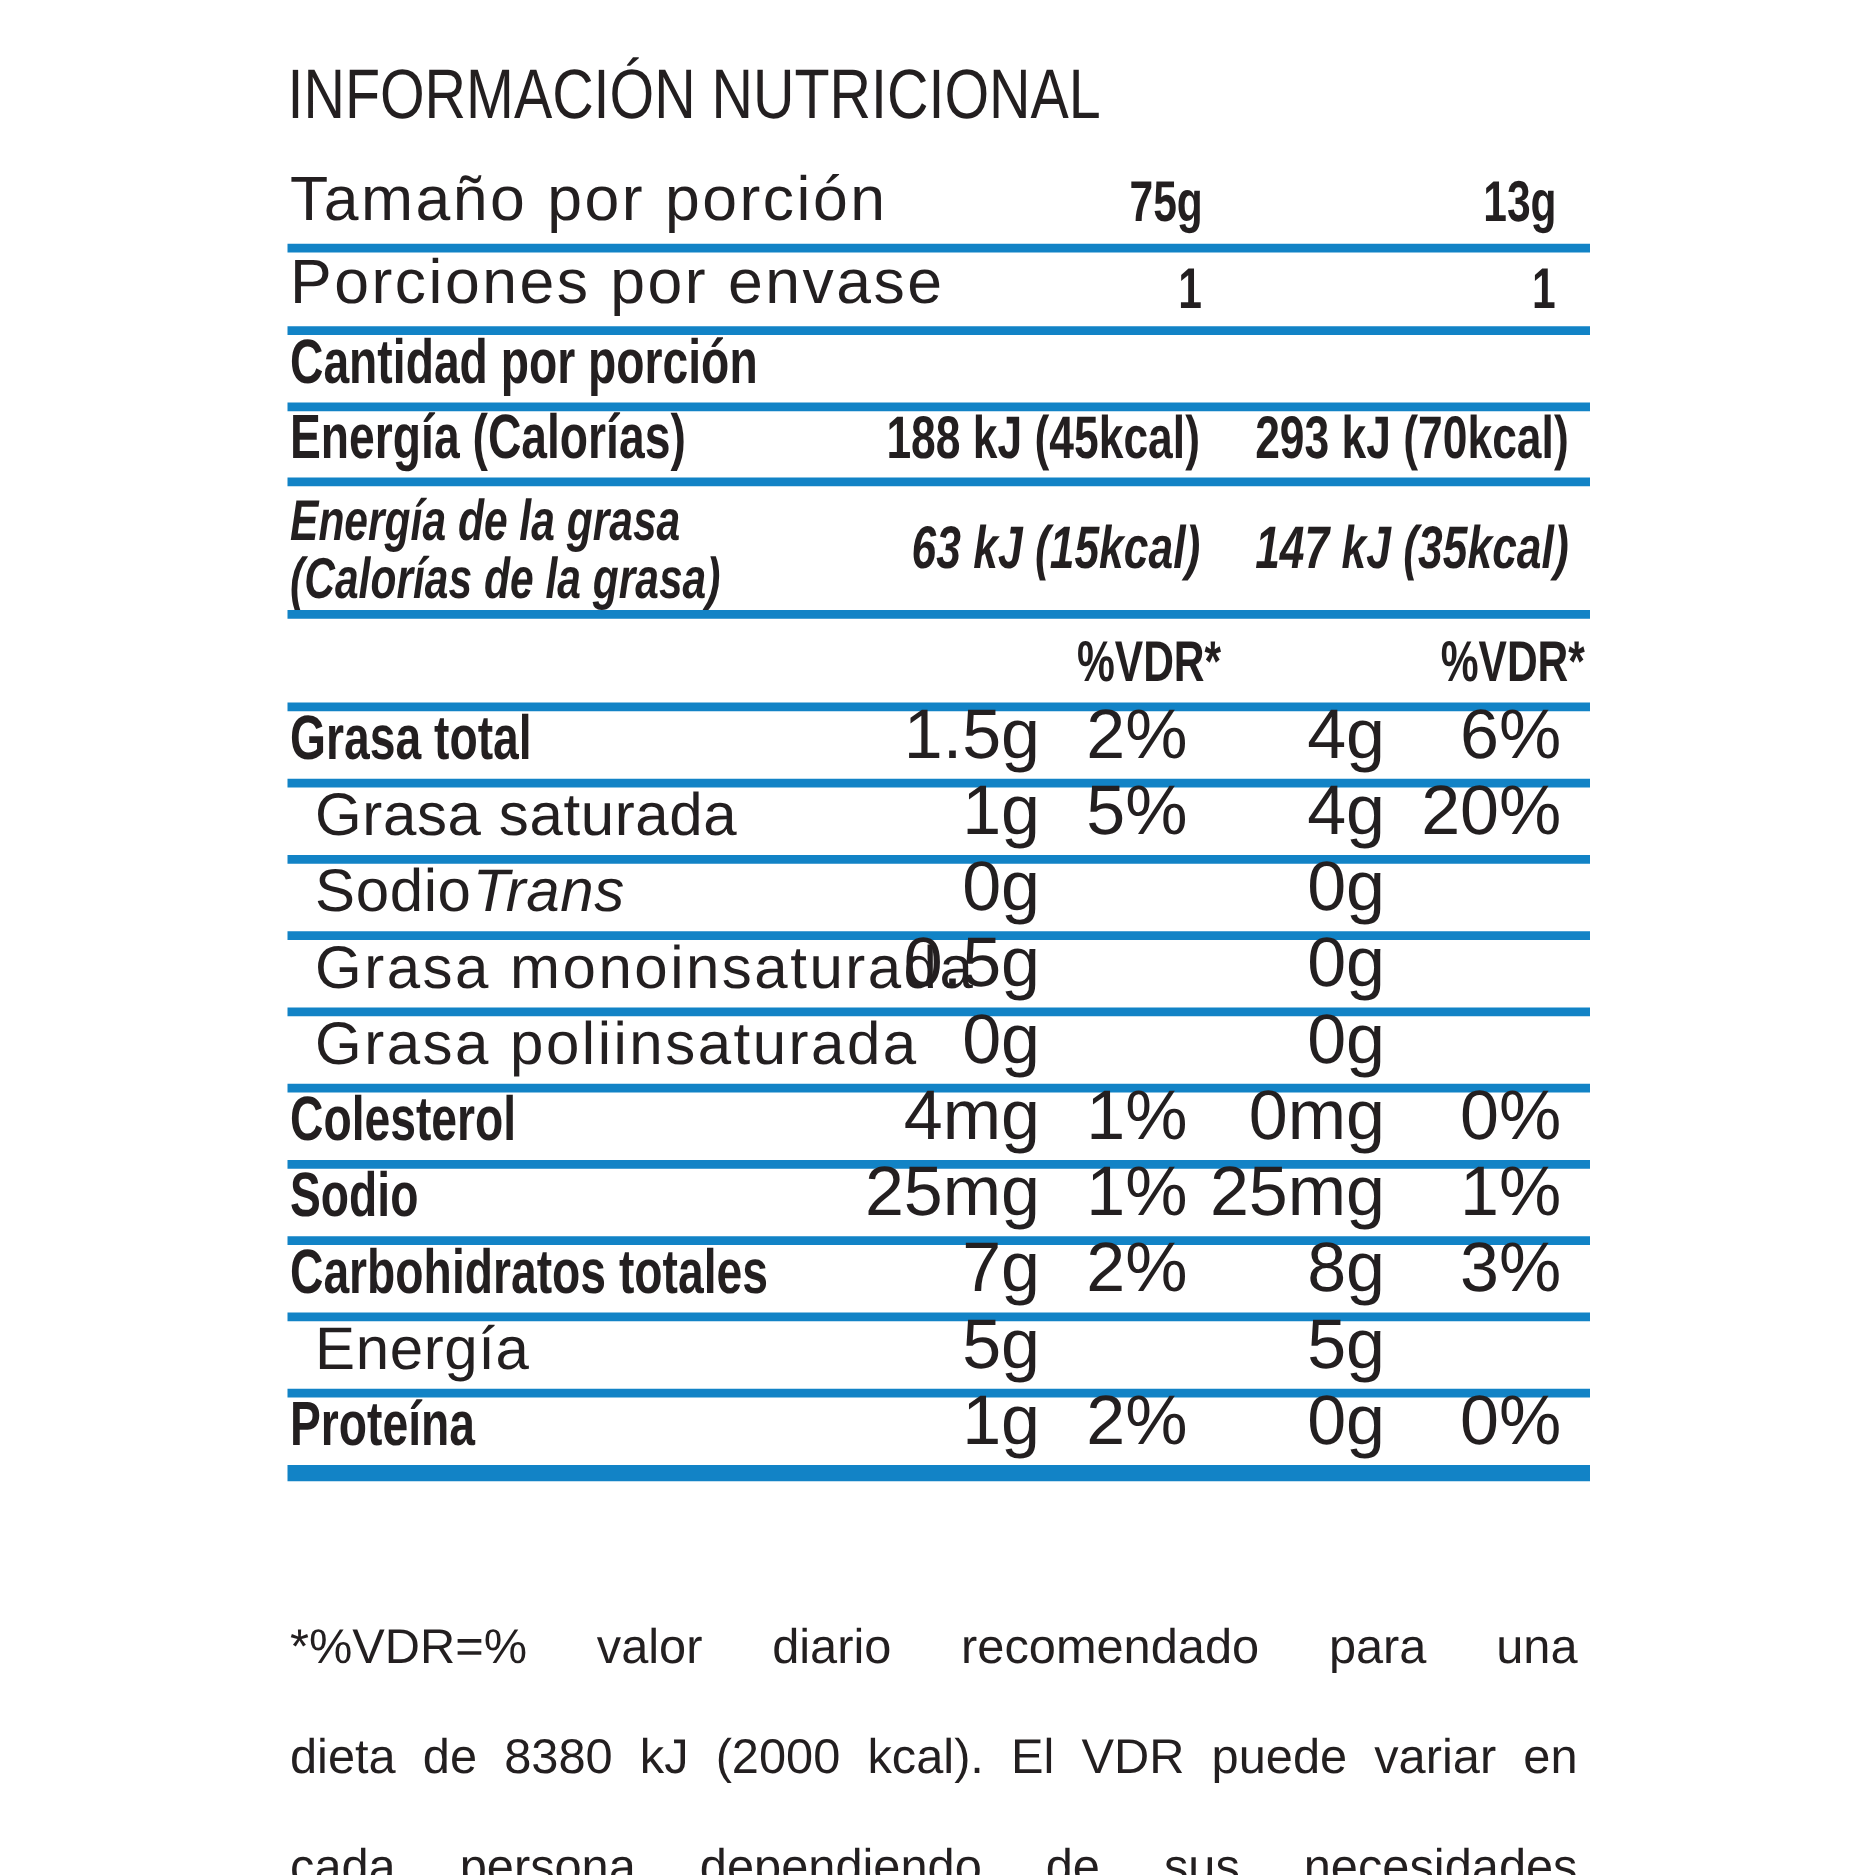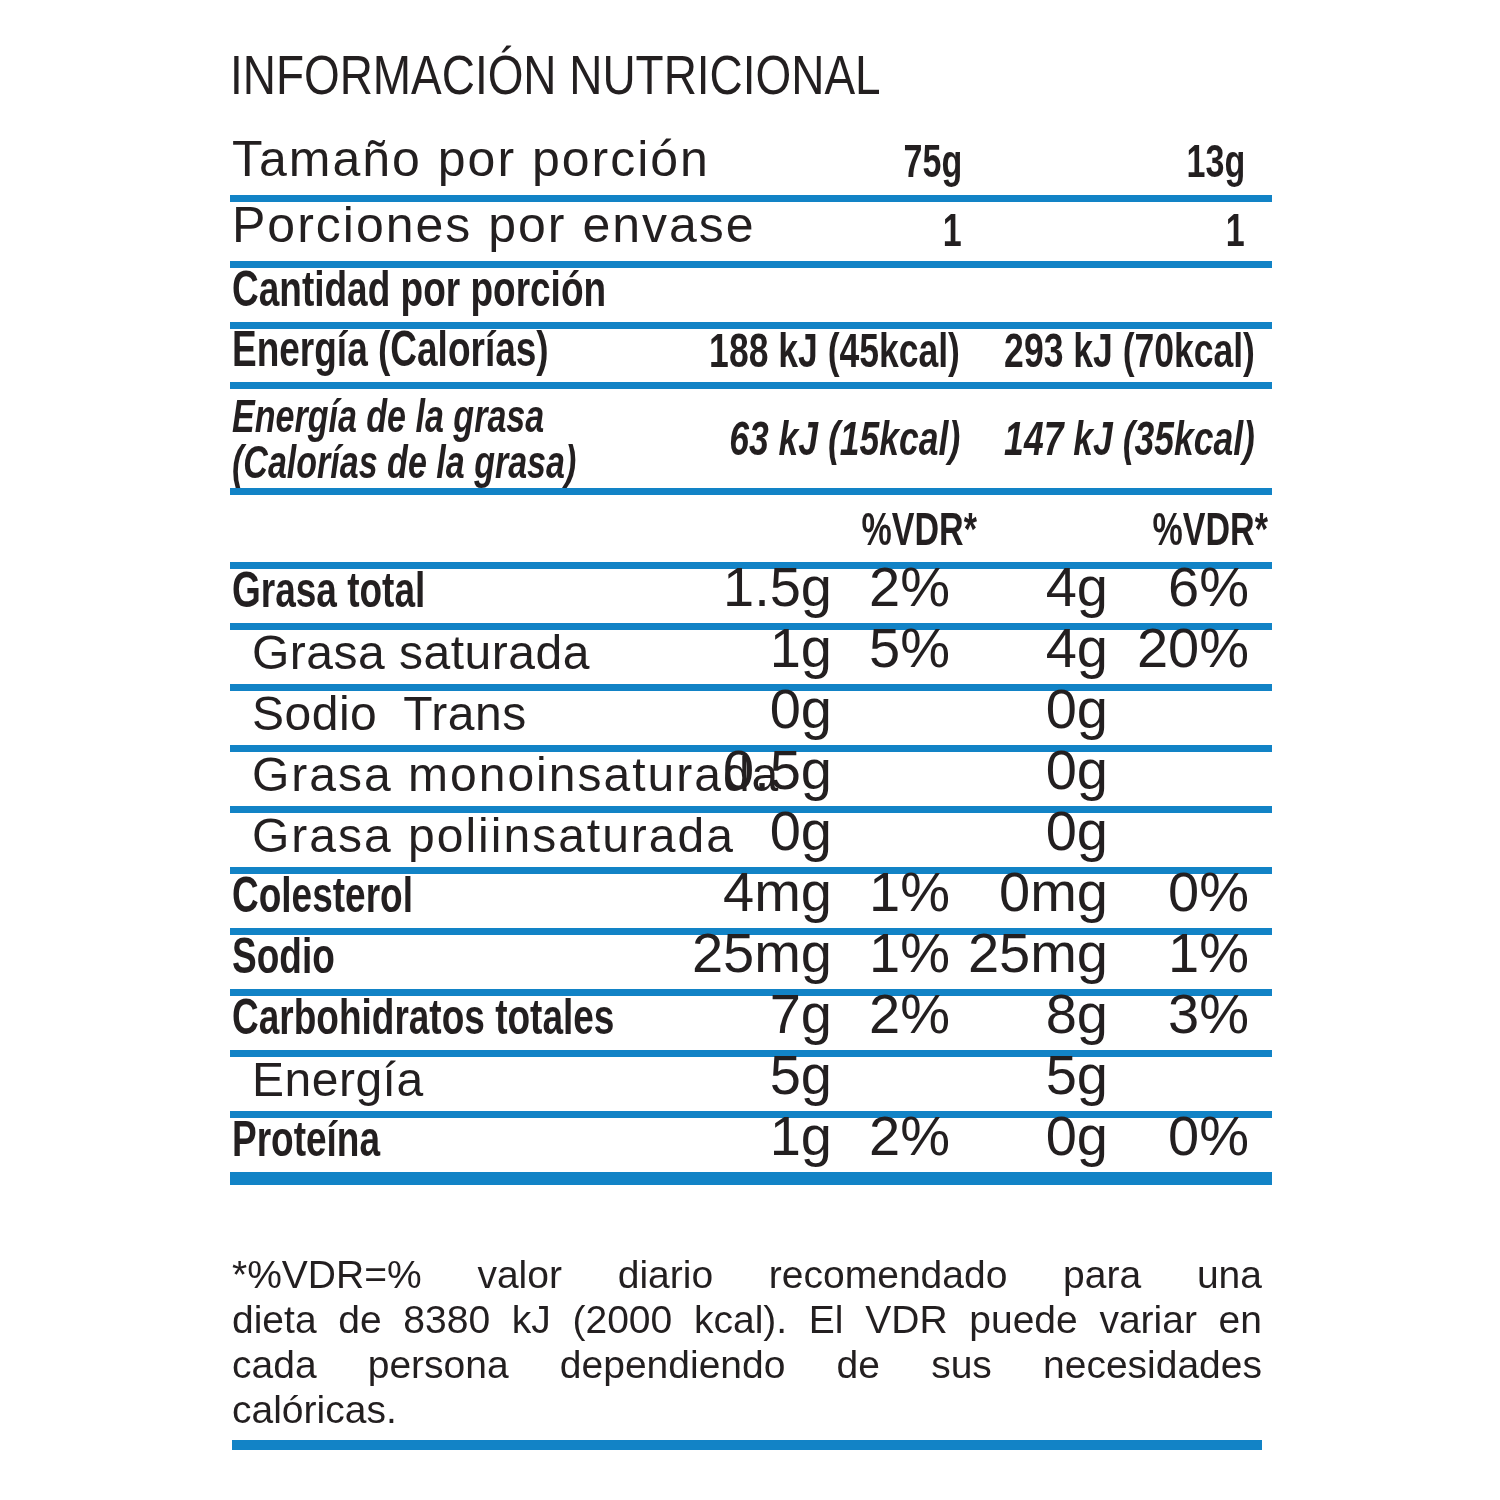--- a/index.html
+++ b/index.html
@@ -31,21 +31,21 @@
   .h-egr{height:99px;font-style:italic;}
   .h-vdr{height:67px;}
   .h-std{height:54px;}
 
   
   .lab{position:absolute;left:2px;bottom:4px;font-size:48px;letter-spacing:0.5px;white-space:nowrap;}
   .lab.big{font-size:50px;letter-spacing:2px;bottom:7px;}
   .lab.ind{left:22px;}
   .lab.sp{letter-spacing:2px;}
   .lab.b{font-weight:bold;font-size:50px;letter-spacing:0;transform:scaleX(0.74);transform-origin:0 100%;}
-  .it{margin-left:26px;}
+  .it{font-style:italic;margin-left:1px;}
 
   
   .v{position:absolute;bottom:4px;font-size:56px;white-space:nowrap;}
   .v.cb{font-weight:bold;font-size:46px;transform:scaleX(0.74);transform-origin:100% 100%;}
   .v.en{font-weight:bold;font-size:48px;transform:scaleX(0.74);transform-origin:100% 100%;}
 
   .a1{right:440px}.p1{right:322px}.a2{right:164px}.p2{right:23px}
   .sz1{right:310px}.sz2{right:27px}
   .pc1{right:310px}.pc2{right:27px}
   .en1{right:312px}.en2{right:17px}
@@ -54,21 +54,21 @@
   .ph1{right:312px}.ph2{right:56px}
   .ph{bottom:8px;font-size:44px;}
   .egv{bottom:22px;}
 
   
   .lab2{position:absolute;left:2px;top:4px;font-weight:bold;font-size:46px;line-height:46px;white-space:nowrap;transform:scaleX(0.74);transform-origin:0 0;}
 
   
   .fnote{position:absolute;top:1252px;left:2px;width:1030px;font-size:39px;line-height:45px;
          border-bottom:10px solid var(--blue);padding-bottom:8px;}
-  .fl{text-align:justify;text-align-last:justify;white-space:nowrap;}
+  .fl{text-align:justify;text-align-last:justify;white-space:nowrap;margin-top:43px;}
   .fl.last{text-align-last:left;}
 </style>
 </head>
 <body>
 
 <div class="sheet">
 
   <div class="title">
     <span class="squeeze">INFORMACIÓN NUTRICIONAL</span>
   </div>

